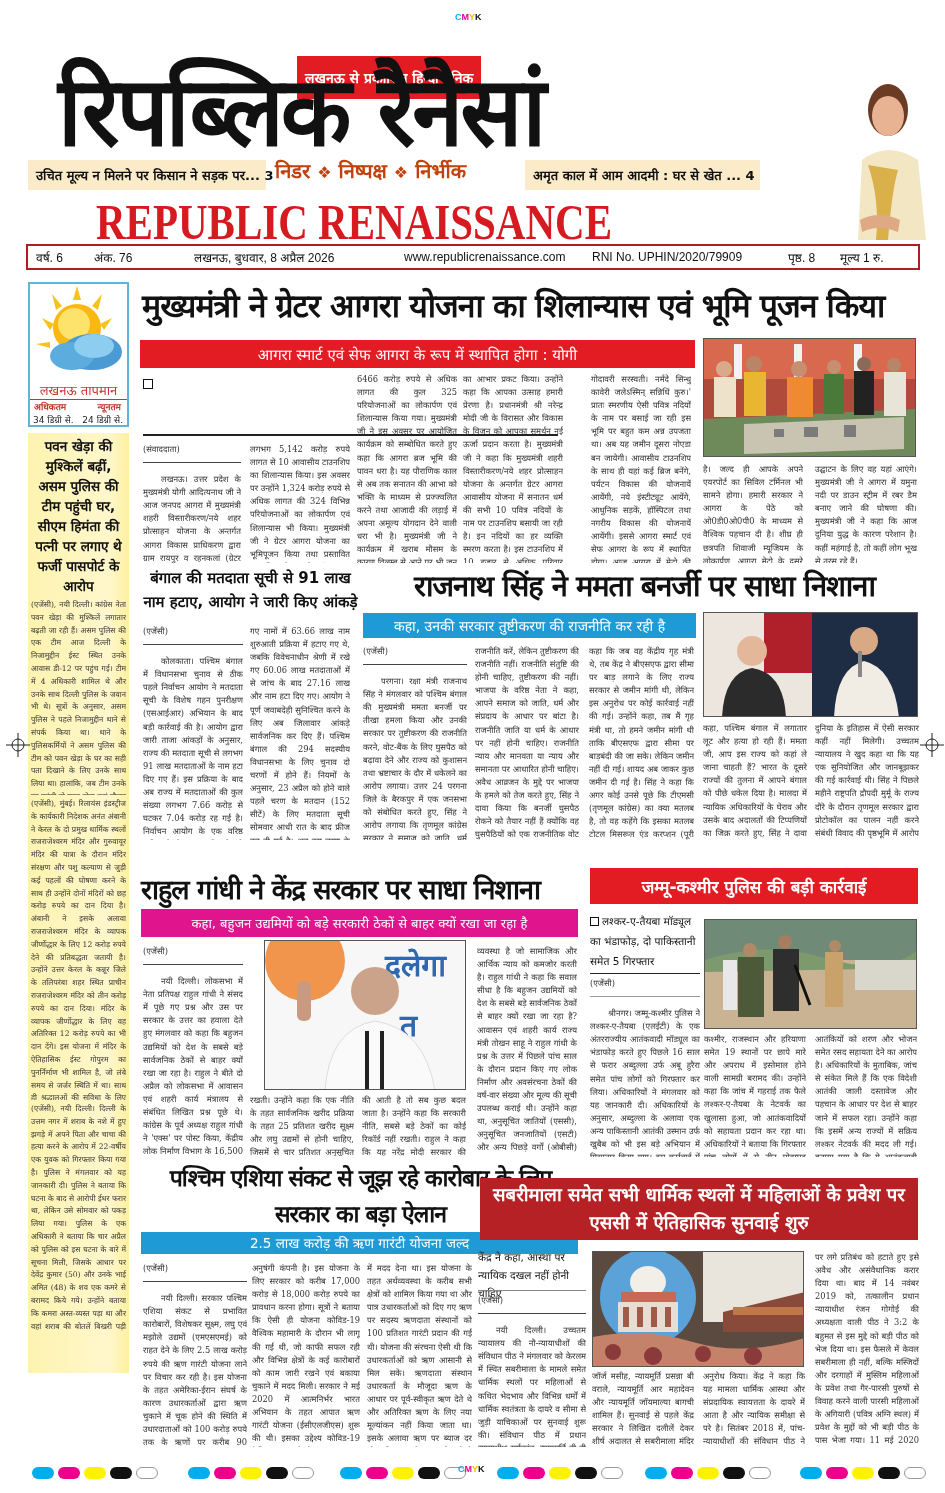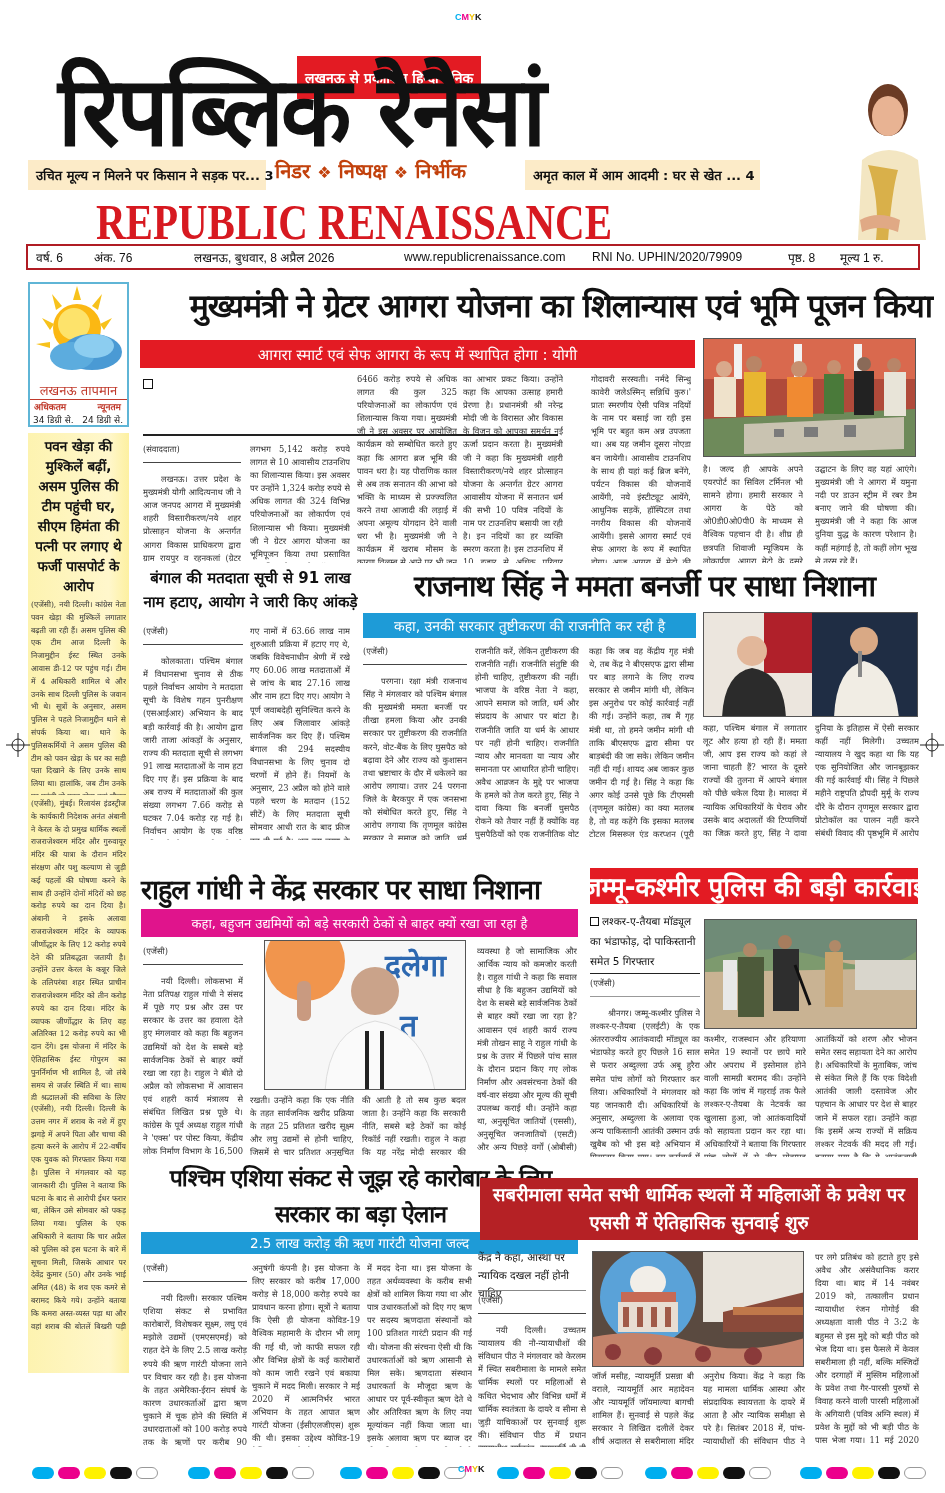--- a/index.html
+++ b/index.html
@@ -93,21 +93,21 @@
   <div class="abs sans" style="right:4px;top:129px;font-size:9px">24 डिग्री से.</div>
 </div>
 
 <div class="abs yellow" style="left:28px;top:433px;width:101px;height:940px;padding:3px 3px">
   <div class="sbhl" style="font-size:13.5px;line-height:20px">पवन खेड़ा की मुश्किलें बढ़ीं, असम पुलिस की टीम पहुंची घर, सीएम हिमंता की पत्नी पर लगाए थे फर्जी पासपोर्ट के आरोप</div>
   <div class="col" style="font-size:7.6px;line-height:12.8px;height:196px;margin-top:3px">(एजेंसी), नयी दिल्ली। कांग्रेस नेता पवन खेड़ा की मुश्किलें लगातार बढ़ती जा रही हैं। असम पुलिस की एक टीम आज दिल्ली के निजामुद्दीन ईस्ट स्थित उनके आवास डी-12 पर पहुंच गई। टीम में 4 अधिकारी शामिल थे और उनके साथ दिल्ली पुलिस के जवान भी थे। सूत्रों के अनुसार, असम पुलिस ने पहले निजामुद्दीन थाने से संपर्क किया था। थाने के पुलिसकर्मियों ने असम पुलिस की टीम को पवन खेड़ा के घर का सही पता दिखाने के लिए उनके साथ लिया था। हालांकि, जब टीम उनके घर पहुंची तो पवन खेड़ा वहां मौजूद नहीं थे। जानकारी के मुताबिक वे दिल्ली से बाहर किसी दूसरे राज्य की यात्रा पर हैं। असम के मुख्यमंत्री हिमंत विश्व शर्मा और उनकी पत्नी रिनिकी शर्मा ने पवन खेड़ा के खिलाफ्त दर्ज कराई थी।</div>
   <div class="col" style="font-size:7.6px;line-height:12.8px;height:302px;margin-top:3px">(एजेंसी), मुंबई। रिलायंस इंडस्ट्रीज के कार्यकारी निदेशक अनंत अंबानी ने केरल के दो प्रमुख धार्मिक स्थलों राजराजेश्वरम मंदिर और गुरुवायूर मंदिर की यात्रा के दौरान मंदिर संरक्षण और पशु कल्याण से जुड़ी कई पहलों की घोषणा करने के साथ ही उन्होंने दोनों मंदिरों को छह करोड़ रुपये का दान दिया है। अंबानी ने इसके अलावा राजराजेश्वरम मंदिर के व्यापक जीर्णोद्धार के लिए 12 करोड़ रुपये देने की प्रतिबद्धता जतायी है। उन्होंने उत्तर केरल के कन्नूर जिले के तलिपरंबा शहर स्थित प्राचीन राजराजेश्वरम मंदिर को तीन करोड़ रुपये का दान दिया। मंदिर के व्यापक जीर्णोद्धार के लिए वह अतिरिक्त 12 करोड़ रुपये का भी दान देंगे। इस योजना में मंदिर के ऐतिहासिक ईस्ट गोपुरम का पुनर्निर्माण भी शामिल है, जो लंबे समय से जर्जर स्थिति में था। साथ ही श्रद्धालुओं की सुविधा के लिए बुनियादी ढांचे और पार्किंग व्यवस्था में सुधार किया जाएगा।</div>
   <div class="col" style="font-size:7.6px;line-height:12.8px;height:230px;margin-top:3px">(एजेंसी), नयी दिल्ली। दिल्ली के उत्तम नगर में शराब के नशे में हुए झगड़े में अपने पिता और चाचा की हत्या करने के आरोप में 22-वर्षीय एक युवक को गिरफ्तार किया गया है। पुलिस ने मंगलवार को यह जानकारी दी। पुलिस ने बताया कि घटना के बाद से आरोपी ईधर फरार था, लेकिन उसे सोमवार को पकड़ लिया गया। पुलिस के एक अधिकारी ने बताया कि चार अप्रैल को पुलिस को इस घटना के बारे में सूचना मिली, जिसके आधार पर देवेंद्र कुमार (50) और उनके भाई अमित (48) के शव एक कमरे से बरामद किये गये। उन्होंने बताया कि कमरा अस्त-व्यस्त पड़ा था और वहां शराब की बोतलें बिखरी पड़ी थीं। जांच दल और फॉरेंसिक विशेषज्ञों ने घटनास्थल का मुआयना किया और सबूत जुटाए। शवों को पोस्टमार्टम के लिए दीन दयाल उपाध्याय अस्पताल भेजा गया।</div>
 </div>
 
-<div class="abs hl" style="left:142px;top:283px;width:790px;font-size:32px;text-align:right">मुख्यमंत्री ने ग्रेटर आगरा योजना का शिलान्यास एवं भूमि पूजन किया</div>
+<div class="abs hl" style="left:142px;top:283px;width:790px;font-size:32px;text-align:left">मुख्यमंत्री ने ग्रेटर आगरा योजना का शिलान्यास एवं भूमि पूजन किया</div>
 <div class="abs subbar" style="left:140px;top:340px;width:555px;height:28px;background:#e31b23">आगरा स्मार्ट एवं सेफ आगरा के रूप में स्थापित होगा : योगी</div>
 <div class="abs photo" style="left:703px;top:338px;width:213px;height:119px;background:#8a5a4a">
   <svg width="213" height="119" viewBox="0 0 213 119">
     <rect width="213" height="119" fill="#b04a3a"></rect>
     <rect x="0" y="0" width="213" height="40" fill="#d9694e"></rect>
     <g fill="#f2f2f2">
         <rect x="30" y="5" width="8" height="35"></rect>
         <rect x="90" y="5" width="8" height="35"></rect>
         <rect x="150" y="5" width="8" height="35"></rect>
       </g>
@@ -201,21 +201,21 @@
 </div>
 <div class="abs col" style="left:143px;top:945px;width:100px;height:210px">
   <span class="src">(एजेंसी)</span>
   <span class="rule" style="border-top-width:1px"></span>
   <p>नयी दिल्ली। लोकसभा में नेता प्रतिपक्ष राहुल गांधी ने संसद में पूछे गए प्रश्न और उस पर सरकार के उत्तर का हवाला देते हुए मंगलवार को कहा कि बहुजन उद्यमियों को देश के सबसे बड़े सार्वजनिक ठेकों से बाहर क्यों रखा जा रहा है। राहुल ने बीते दो अप्रैल को लोकसभा में आवासन एवं शहरी कार्य मंत्रालय से संबंधित लिखित प्रश्न पूछे थे। कांग्रेस के पूर्व अध्यक्ष राहुल गांधी ने 'एक्स' पर पोस्ट किया, केंद्रीय लोक निर्माण विभाग के 16,500 करोड़ रुपये के सार्वजनिक ठेकों में से दलितों, आदिवासियों और पिछड़े वर्गों के व्यवसायियों को क्या मिला? उन्होंने कहा कि सरकार ने उत्तर में बेहद चिंताजनक था, उन्होंने कहा कि सरकार इस संबंध में कोई डेटा ही नहीं</p>
 </div>
 <div class="abs col" style="left:250px;top:1094px;width:104px;height:62px">रखती। उन्होंने कहा कि एक नीति के तहत सार्वजनिक खरीद प्रक्रिया के तहत 25 प्रतिशत खरीद सूक्ष्म और लघु उद्यमों से होनी चाहिए, जिसमें से चार प्रतिशत अनुसूचित जाति एवं अनुसूचित जनजाति के उद्यमियों से किया जाना निर्धारित है, लेकिन जब बात सबसे बड़े और लाभकारी ठेकों</div>
 <div class="abs col" style="left:362px;top:1094px;width:104px;height:62px">की आती है तो सब कुछ बदल जाता है। उन्होंने कहा कि सरकारी नीति, सबसे बड़े ठेकों का कोई रिकॉर्ड नहीं रखती। राहुल ने कहा कि यह नरेंद्र मोदी सरकार की नीतियों के जरिये जानबूझकर बनाई गई बहिष्कार की</div>
 <div class="abs col" style="left:477px;top:945px;width:100px;height:210px">व्यवस्था है जो सामाजिक और आर्थिक न्याय को कमजोर करती है। राहुल गांधी ने कहा कि सवाल सीधा है कि बहुजन उद्यमियों को देश के सबसे बड़े सार्वजनिक ठेकों से बाहर क्यों रखा जा रहा है? आवासन एवं शहरी कार्य राज्य मंत्री तोखन साहू ने राहुल गांधी के प्रश्न के उत्तर में पिछले पांच साल के दौरान प्रदान किए गए लोक निर्माण और अवसंरचना ठेकों की वर्ष-वार संख्या और मूल्य की सूची उपलब्ध कराई थी। उन्होंने कहा था, अनुसूचित जातियों (एससी), अनुसूचित जनजातियों (एसटी) और अन्य पिछड़े वर्गों (ओबीसी) से संबंधित व्यक्तियों के स्वामित्व वाले उद्यमों को दिए गए ठेकों के बारे में पता लगाने के लिए फिलहाल कोई तंत्र मौजूद नहीं है।</div>
 
-<div class="abs subbar" style="left:590px;top:868px;width:328px;height:36px;background:#e31b23;font-size:26px;font-weight:bold">जम्मू-कश्मीर पुलिस की बड़ी कार्रवाई</div>
+<div class="abs subbar" style="left:590px;top:868px;width:328px;height:36px;background:#e31b23;font-size:17px;font-weight:bold">जम्मू-कश्मीर पुलिस की बड़ी कार्रवाई</div>
 <div class="abs kicker" style="left:590px;top:911px;width:110px;font-size:10.5px;line-height:20px">
   <span style="display:inline-block;width:9px;height:9px;border:1.5px solid #111;margin-right:3px;vertical-align:-1px"></span><span>लश्कर-ए-तैयबा मॉड्यूल का भंडाफोड़, दो पाकिस्तानी समेत 5 गिरफ्तार</span>
 </div>
 <div class="abs rule-h" style="left:590px;top:973px;width:110px;border-top-width:1.5px"></div>
 <div class="abs photo" style="left:704px;top:919px;width:213px;height:110px">
   <svg width="213" height="110" viewBox="0 0 213 110">
     <rect width="213" height="110" fill="#c9b393"></rect>
     <rect width="213" height="40" fill="#6f8b77"></rect>
     <path d="M0 40 Q60 20 120 38 T213 30 L213 48 L0 52 Z" fill="#7d9a6e"></path>
     <rect x="150" y="40" width="63" height="30" fill="#d9d6cc"></rect>

